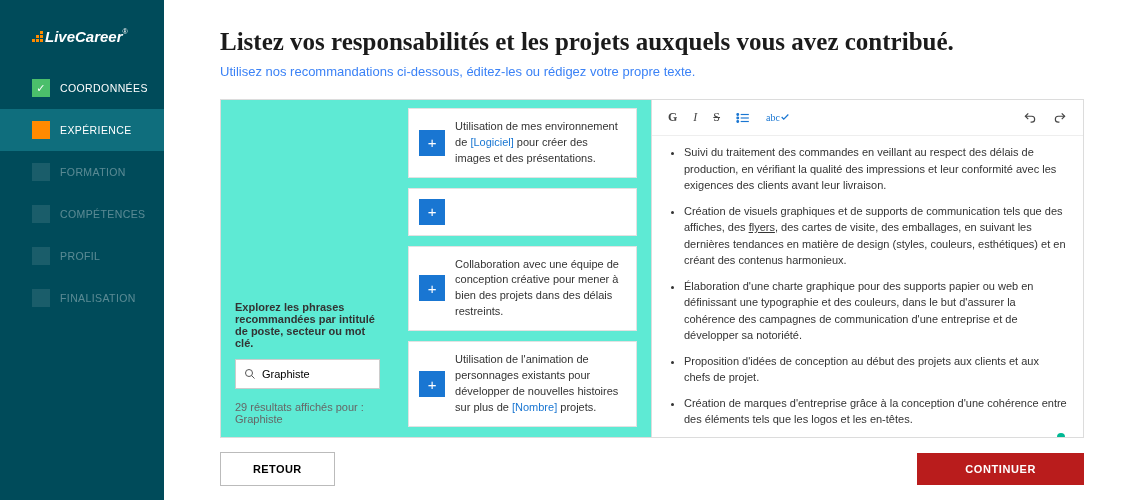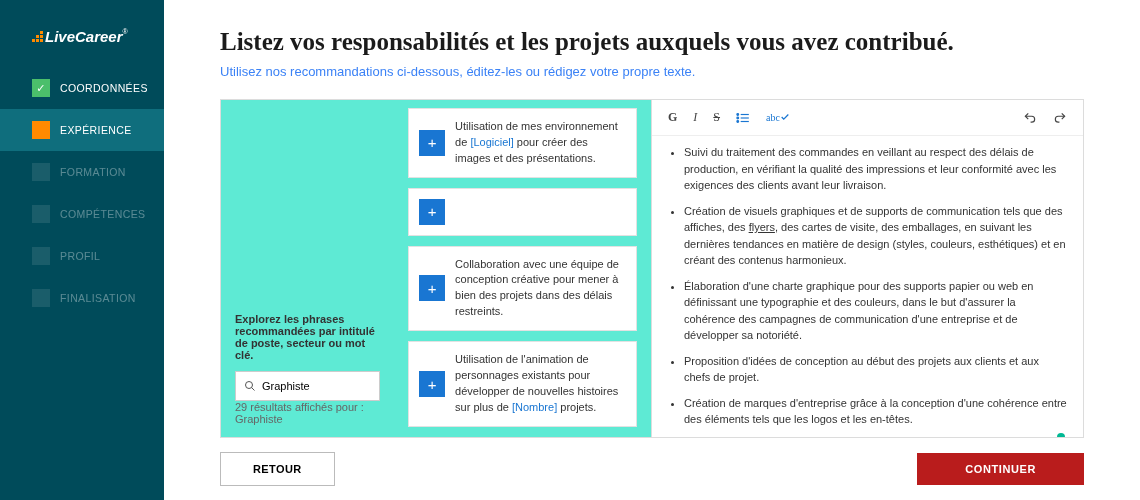--- a/index.html
+++ b/index.html
@@ -125,20 +125,21 @@
   .search-box input {
     border: none;
     outline: none;
     font-size: 11px;
     width: 100%;
     background: transparent;
   }
   .result-count {
     font-size: 11px;
     color: #666;
+    margin-top: 12px;
   }
   .cards {
     padding: 4px 14px 0 14px;
     overflow: hidden;
   }
   .card {
     background: #fff;
     border: 1px solid #e2e2e2;
     margin-bottom: 10px;
     display: flex;

